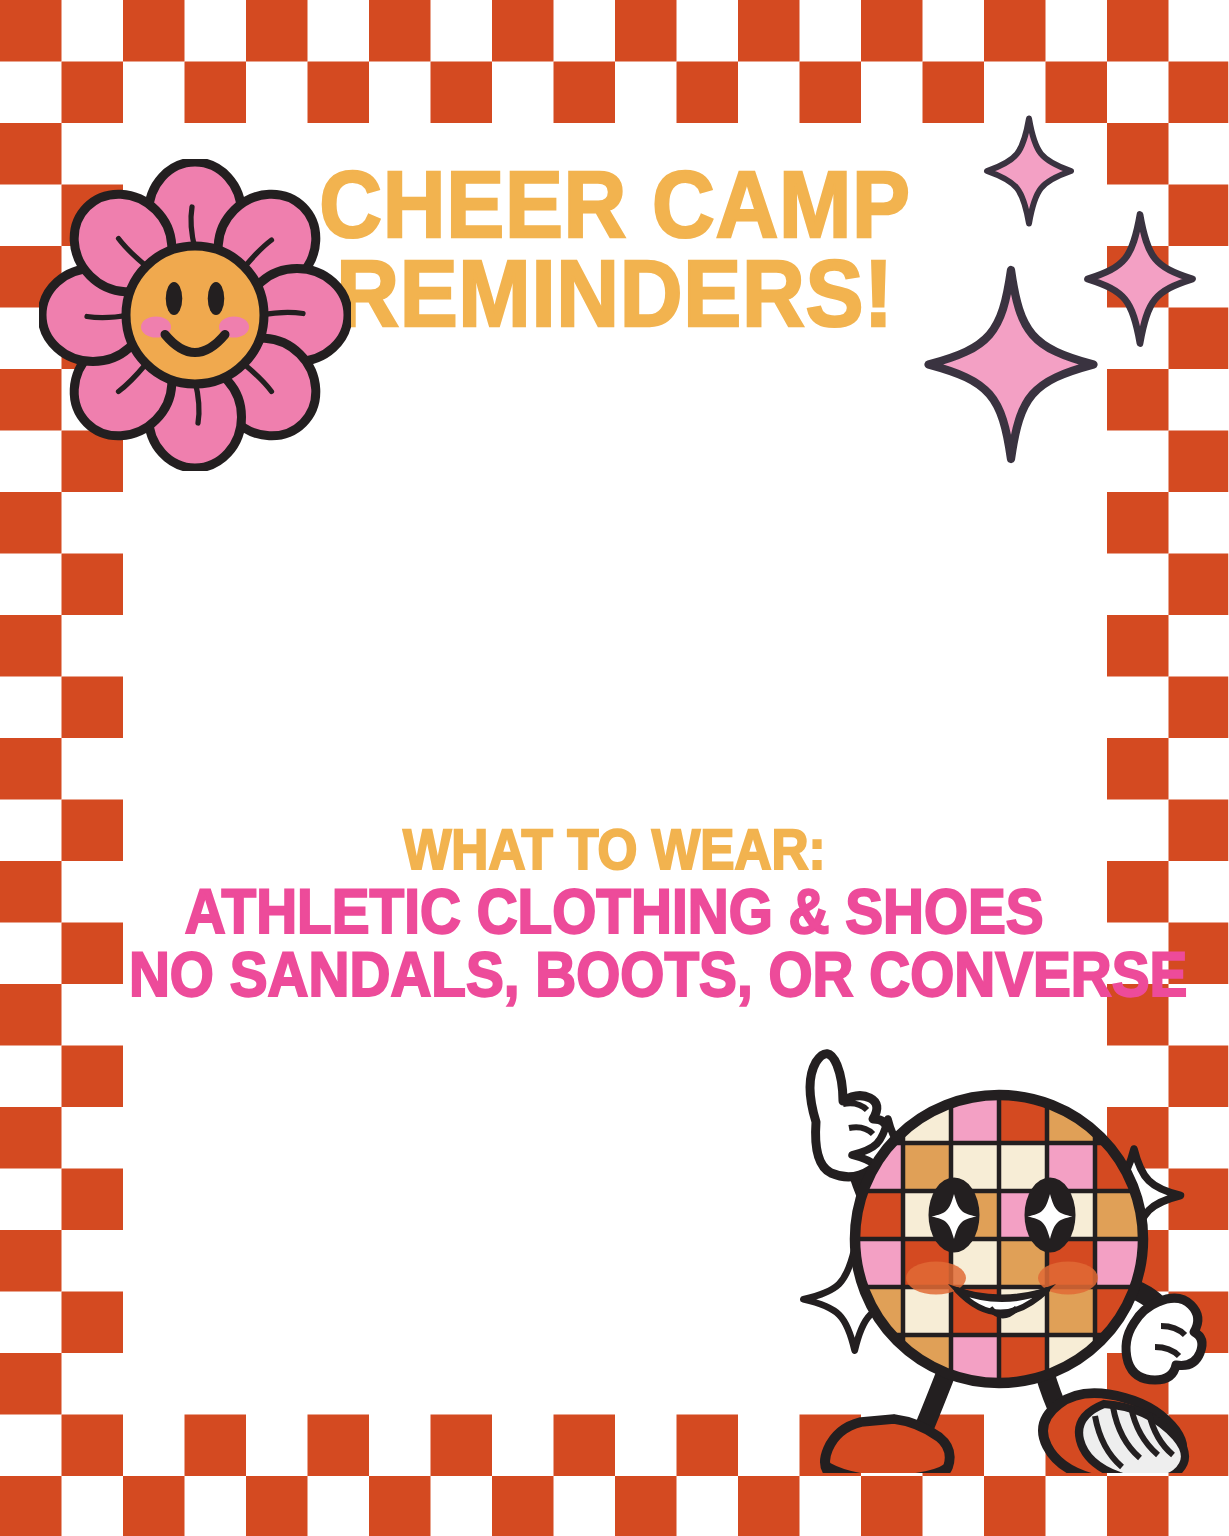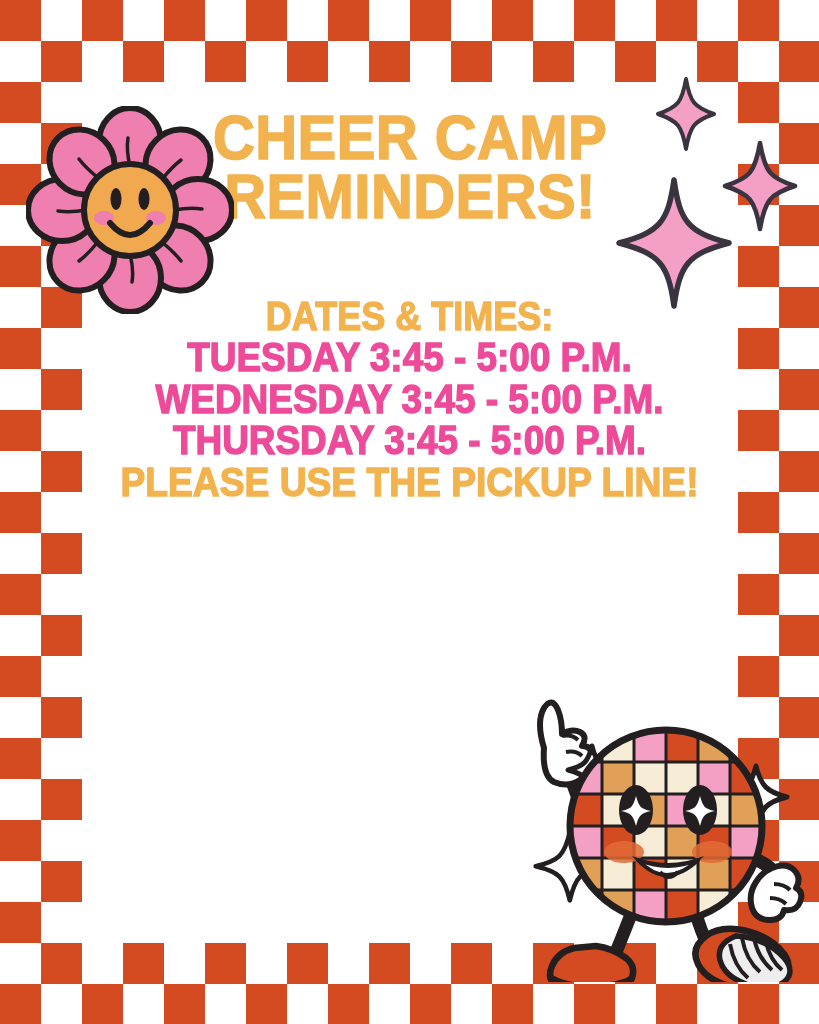--- a/index.html
+++ b/index.html
@@ -236,28 +236,26 @@
 
   <div class="inner-panel"></div>
 
   <div class="content">
 
     <div class="headline">
       <span class="line">CHEER CAMP</span>
       <span class="line">REMINDERS!</span>
     </div>
 
-    <div class="block" id="dates-block">
-      <span class="line heading-line">DATES &amp; TIMES:</span>
-      <span class="line body-line">TUESDAY 3:45 - 5:00 P.M.</span>
-      <span class="line body-line">WEDNESDAY 3:45 - 5:00 P.M.</span>
-      <span class="line body-line">THURSDAY 3:45 - 5:00 P.M.</span>
-      <span class="line heading-line pickup">PLEASE USE THE PICKUP LINE!</span>
+
+    <div class="block" id="wear-block">
+      <span class="line heading-line">WHAT TO WEAR:</span>
+      <span class="line body-line">ATHLETIC CLOTHING &amp; SHOES</span>
+      <span class="line body-line">NO SANDALS, BOOTS, OR CONVERSE</span>
     </div>
-
 
 
     <svg class="art" id="flower-art" viewBox="0 0 208 208">
       <g stroke="#231f20" stroke-width="6" stroke-linejoin="round">
         <ellipse cx="104" cy="36" rx="31" ry="34" fill="#ef7fae"></ellipse>
         <ellipse cx="152" cy="56" rx="31" ry="34" fill="#ef7fae" transform="rotate(45 152 56)"></ellipse>
         <ellipse cx="172" cy="104" rx="34" ry="31" fill="#ef7fae"></ellipse>
         <ellipse cx="152" cy="152" rx="31" ry="34" fill="#ef7fae" transform="rotate(-45 152 152)"></ellipse>
         <ellipse cx="104" cy="172" rx="31" ry="34" fill="#ef7fae"></ellipse>
         <ellipse cx="56" cy="152" rx="31" ry="34" fill="#ef7fae" transform="rotate(45 56 152)"></ellipse>

